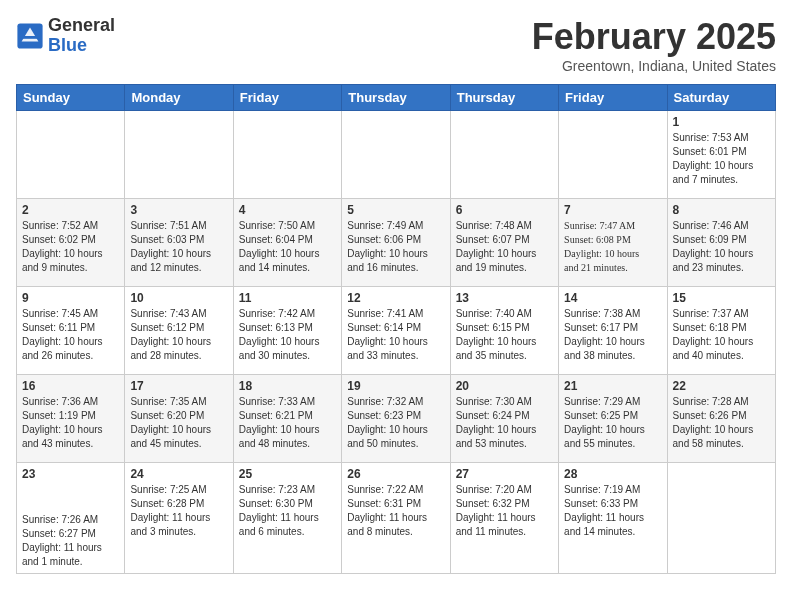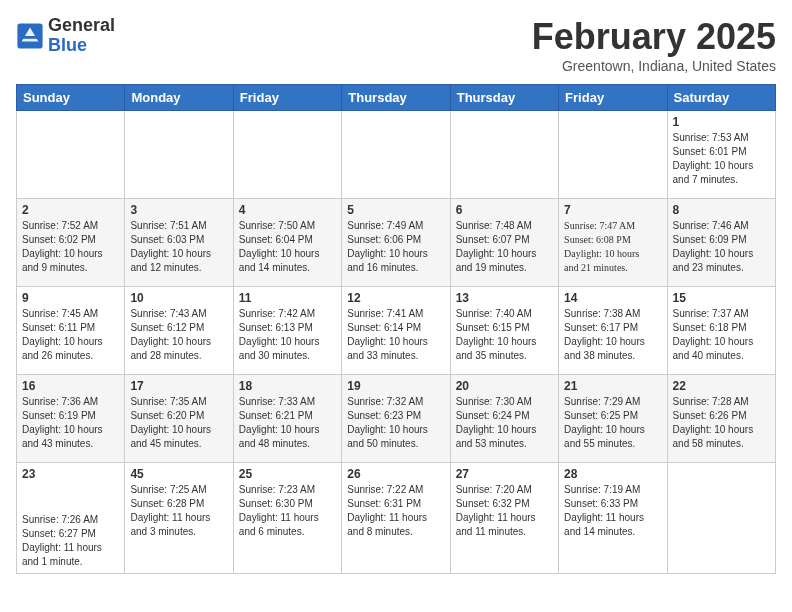--- a/index.html
+++ b/index.html
@@ -238,21 +238,21 @@
           <div class="day-info" style="white-space: pre-line;">Sunrise: 7:37 AM
 Sunset: 6:18 PM
 Daylight: 10 hours
 and 40 minutes.</div>
         </td>
       </tr>
       <tr>
         <td>
           <div class="day-num">16</div>
           <div class="day-info" style="white-space: pre-line;">Sunrise: 7:36 AM
-Sunset: 6:19 PM
+Sunset: 1:19 PM
 Daylight: 10 hours
 and 43 minutes.</div>
         </td>
         <td>
           <div class="day-num">17</div>
           <div class="day-info" style="white-space: pre-line;">Sunrise: 7:35 AM
 Sunset: 6:20 PM
 Daylight: 10 hours
 and 45 minutes.</div>
         </td>
@@ -294,21 +294,21 @@
       </tr>
       <tr>
         <td>
           <div class="day-num">23</div>
           <div class="day-info" style="white-space: pre-line; margin-top: 32px;">Sunrise: 7:26 AM
 Sunset: 6:27 PM
 Daylight: 11 hours
 and 1 minute.</div>
         </td>
         <td>
-          <div class="day-num">45</div>
+          <div class="day-num">24</div>
           <div class="day-info" style="white-space: pre-line;">Sunrise: 7:25 AM
 Sunset: 6:28 PM
 Daylight: 11 hours
 and 3 minutes.</div>
         </td>
         <td>
           <div class="day-num">25</div>
           <div class="day-info" style="white-space: pre-line;">Sunrise: 7:23 AM
 Sunset: 6:30 PM
 Daylight: 11 hours

